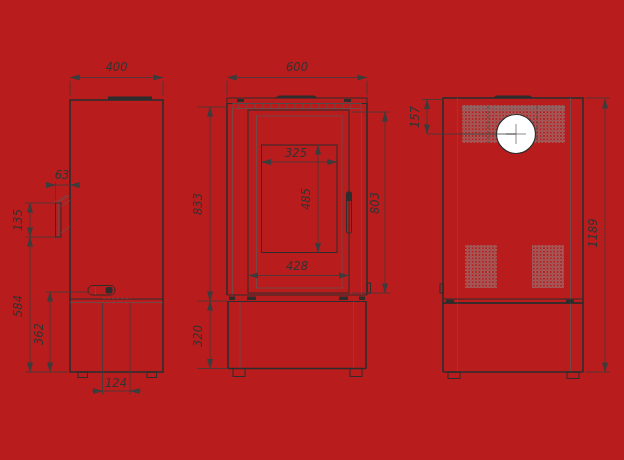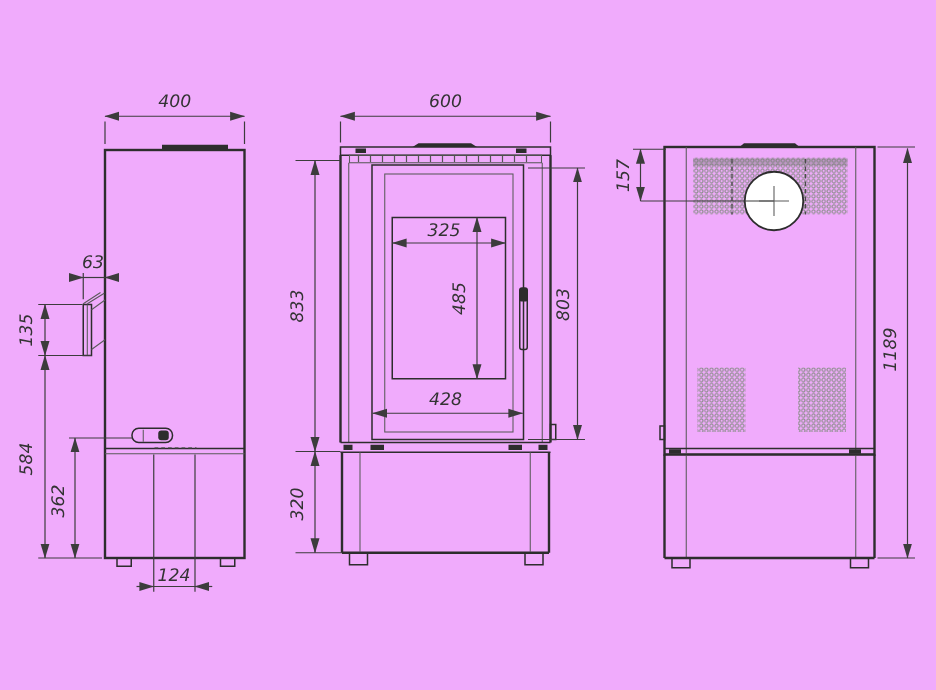--- a/index.html
+++ b/index.html
@@ -1,16 +1,16 @@
 <!DOCTYPE html>
 <html><head>
 <meta charset="utf-8">
 <style>
   html,body{margin:0;padding:0;background:#ffffff;}
-  .stage{width:624px;height:460px;position:relative;background:#f0abfc;overflow:hidden;text-align:right;}
+  .stage{width:624px;height:460px;position:relative;background:#b91c1c;overflow:hidden;text-align:right;}
   svg{display:block;}
   .ol{fill:none;stroke:#2d2d2d;stroke-width:1.6;}
   .ml{fill:none;stroke:#2d2d2d;stroke-width:1;}
   .tl{fill:none;stroke:#5a5a5a;stroke-width:0.7;}
   .dim{fill:none;stroke:#3c3c3c;stroke-width:0.8;}
   .dash{fill:none;stroke:#4a4a4a;stroke-width:0.9;stroke-dasharray:3 2;}
   .dark{fill:#2d2d2d;stroke:none;}
   .dimtext{font-family:"DejaVu Sans",sans-serif;font-style:italic;font-size:11.5px;fill:#333333;}
 </style>
 </head>

